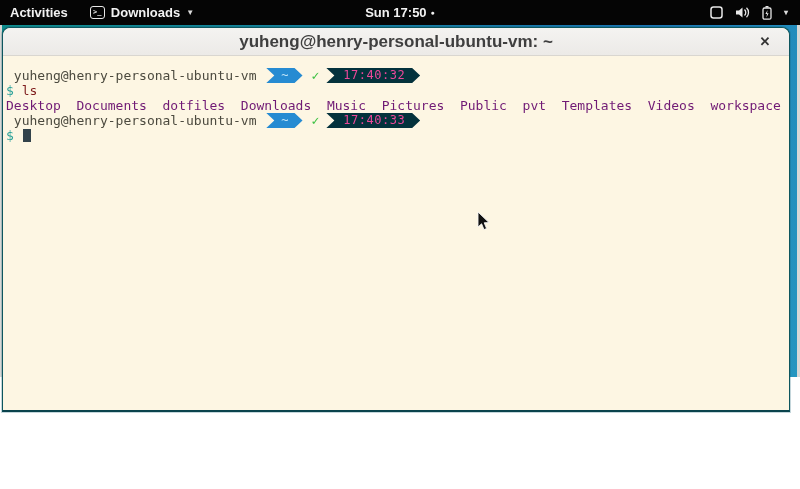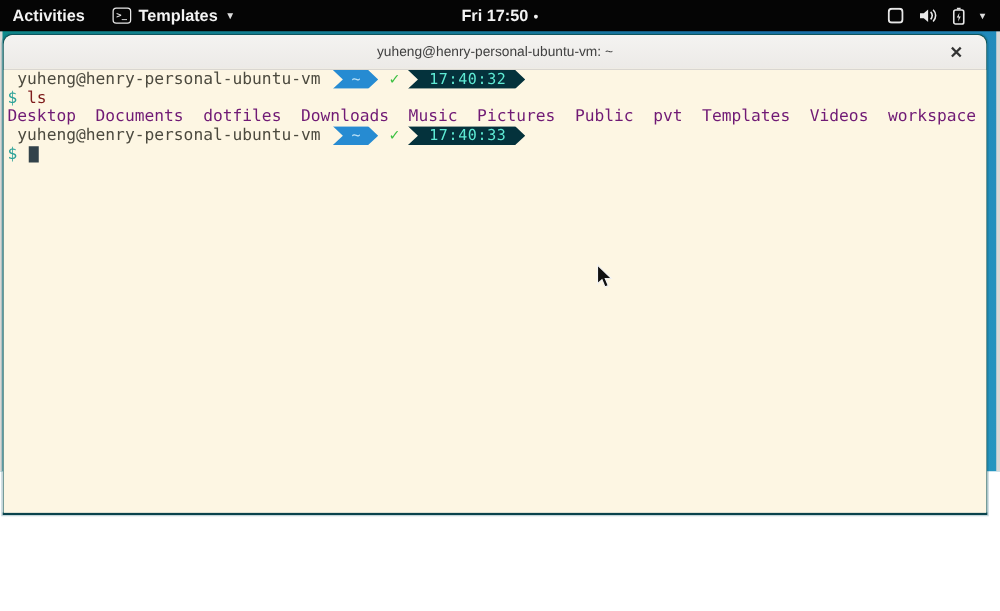--- a/index.html
+++ b/index.html
@@ -29,35 +29,35 @@
   .tb-status { margin-left:auto; display:flex; align-items:center; gap:12px; padding-right:12px; height:25px; }
   .tb-status svg { display:block; }
 
   
   .window { position:absolute; left:2px; top:27px; width:788px; height:385px;
     border-radius:8px 8px 0 0; background:#fdf6e3; z-index:6;
     border:1px solid #0e565e; border-bottom:2px solid #0a434c;
     box-shadow:0 0 0 1px rgba(20,90,110,.25); }
   .titlebar { height:28px; background:linear-gradient(#f4f3f1,#eceae7); border-radius:8px 8px 0 0;
     border-bottom:1px solid #d9d6d0; position:relative; display:flex; align-items:center; justify-content:center; }
-  .titlebar .title { font-size:11px; font-weight:normal; color:#3f3f3f; }
+  .titlebar .title { font-size:17px; font-weight:bold; color:#3f3f3f; }
   .close-btn { position:absolute; right:14px; top:4px; width:20px; height:20px; line-height:20px;
     text-align:center; font-size:13px; font-weight:bold; color:#333; cursor:pointer; }
 
-  .term-body { height:354px; background:#fdf6e3; padding:0 0 0 3px;
+  .term-body { height:354px; background:#fdf6e3; padding:12px 0 0 3px;
     font-family:"DejaVu Sans Mono", monospace; font-size:13px; line-height:15px;
     color:#4c4a3f; overflow:hidden; }
   .line { height:15px; white-space:pre; display:flex; align-items:center; }
 
   .pl-user { color:#4c4a3f; }
   .pl-seg { display:inline-block; height:15px; line-height:15px; font-size:12px;
     clip-path:polygon(0 0, calc(100% - 8px) 0, 100% 50%, calc(100% - 8px) 100%, 0 100%, 8px 50%); }
   .pl-home { background:#268bd2; color:#bfe3f7; padding:0 14px 0 15px; margin-left:2px; }
   .pl-check { color:#3bc041; font-weight:bold; font-size:13px; margin:0 7px 0 9px; }
-  .pl-time { background:#04323c; color:#5eead4; padding:0 15px 0 17px; letter-spacing:.5px; }
+  .pl-time { background:#04323c; color:#ec4899; padding:0 15px 0 17px; letter-spacing:.5px; }
 
   .sym-dollar { color:#2aa198; }
   .cmd-text { color:#7f1d1d; }
   .dir-list { color:#701a75; }
   .cursor-block { display:inline-block; width:8px; height:13px; background:#32424a; margin-left:1px; }
 
   
   .mouse { position:absolute; left:477px; top:211px; z-index:20; pointer-events:none; }
 </style>
 </head>
@@ -65,25 +65,25 @@
 
 <div class="screen">
 
   <div class="edge-strip edge-left"></div>
   <div class="edge-strip edge-right"></div>
 
   <div class="topbar">
     <div class="tb-activities">Activities</div>
     <div class="tb-app">
       <span class="term-glyph">&gt;_</span>
-      <span>Templates</span>
+      <span>Downloads</span>
       <span class="tb-caret">▼</span>
     </div>
     <div class="tb-clock">
-      <span><span>Fri 17:50</span><span class="notif-dot">●</span></span>
+      <span><span>Sun 17:50</span><span class="notif-dot">●</span></span>
     </div>
     <div class="tb-status">
       <svg width="13" height="13" viewBox="0 0 13 13">
         <rect x="1" y="1" width="11" height="11" rx="2.5" fill="none" stroke="#e8e8e8" stroke-width="1.5"></rect>
       </svg>
       <svg width="15" height="13" viewBox="0 0 15 13">
         <polygon points="1,4.5 4,4.5 7.5,1.5 7.5,11.5 4,8.5 1,8.5" fill="#e8e8e8"></polygon>
         <path d="M9.5 3.5 A4.2 4.2 0 0 1 9.5 9.5" fill="none" stroke="#e8e8e8" stroke-width="1.3"></path>
         <path d="M11.5 1.8 A6.5 6.5 0 0 1 11.5 11.2" fill="none" stroke="#e8e8e8" stroke-width="1.3"></path>
       </svg>

